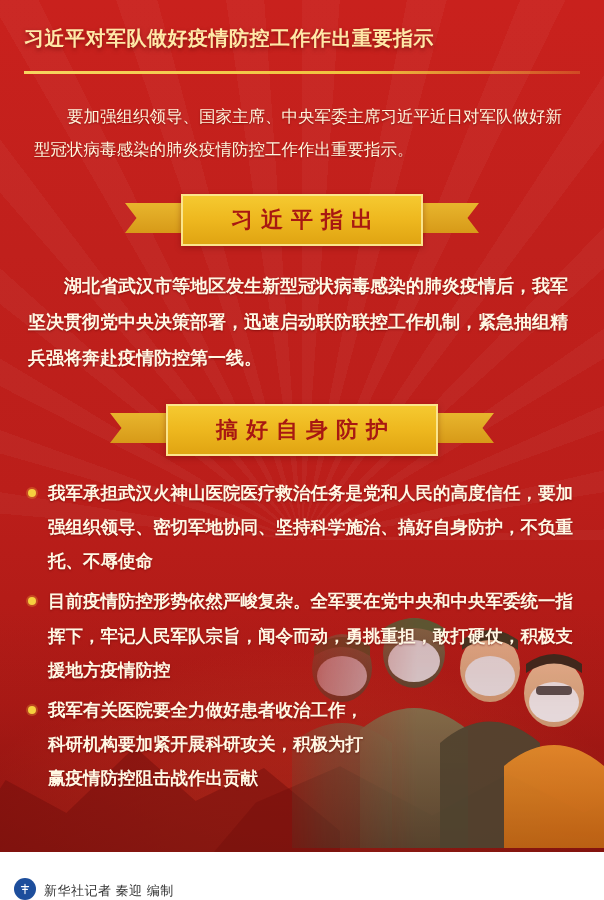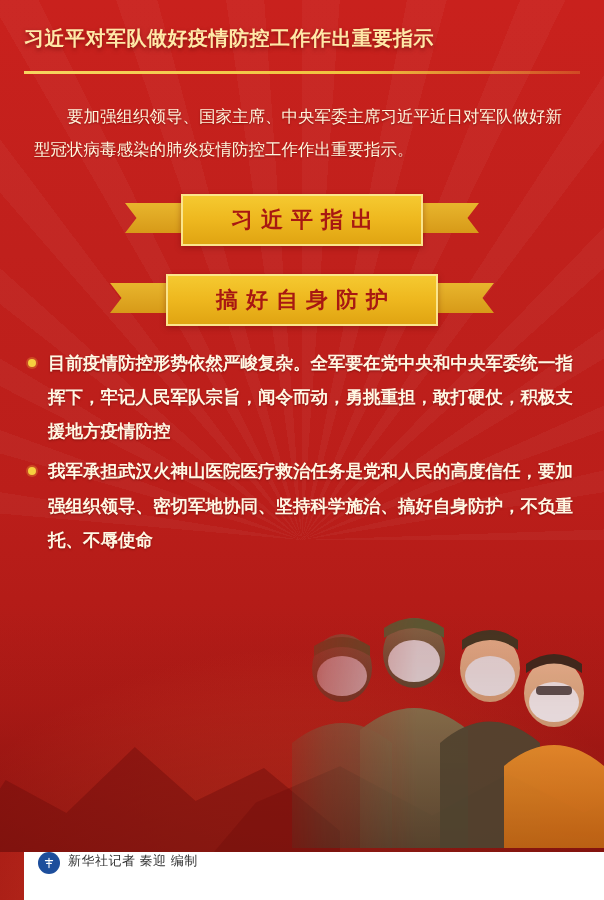--- a/index.html
+++ b/index.html
@@ -207,23 +207,22 @@
     max-width: 330px;
   }
   .footer {
     position: absolute;
     left: 0;
     right: 0;
     bottom: 0;
     height: 48px;
     background: #ffffff;
     display: flex;
-    align-items: flex-start;
+    align-items: flex-end;
     padding-left: 14px;
-    margin-left: 24px;
   }
   .logo {
     width: 22px;
     height: 22px;
     border-radius: 50%;
     background: #1d4e9c;
     display: flex;
     align-items: center;
     justify-content: center;
     margin-right: 8px;
@@ -300,39 +299,44 @@
   <div class="banner-wrap">
     <div class="banner">
       <div class="ribbon-left"></div>
       <div class="ribbon-right"></div>
       <div class="plate">
         <div class="plate-text">习近平指出</div>
       </div>
     </div>
   </div>
 
+  <div class="para">湖北省武汉市等地区发生新型冠状病毒感染的肺炎疫情后，我军坚决贯彻党中央决策部署，迅速启动联防联控工作机制，紧急抽组精兵强将奔赴疫情防控第一线。</div>
 
   <div class="banner-wrap">
     <div class="banner">
       <div class="ribbon-left"></div>
       <div class="ribbon-right"></div>
       <div class="plate">
         <div class="plate-text">搞好自身防护</div>
       </div>
     </div>
   </div>
 
   <ul class="bullets">
     <li>
       <span class="dot"></span>
-      <span>目前疫情防控形势依然严峻复杂。全军要在党中央和中央军委统一指挥下，牢记人民军队宗旨，闻令而动，勇挑重担，敢打硬仗，积极支援地方疫情防控</span>
+      <span>我军承担武汉火神山医院医疗救治任务是党和人民的高度信任，要加强组织领导、密切军地协同、坚持科学施治、搞好自身防护，不负重托、不辱使命</span>
     </li>
     <li>
       <span class="dot"></span>
-      <span>我军承担武汉火神山医院医疗救治任务是党和人民的高度信任，要加强组织领导、密切军地协同、坚持科学施治、搞好自身防护，不负重托、不辱使命</span>
+      <span>目前疫情防控形势依然严峻复杂。全军要在党中央和中央军委统一指挥下，牢记人民军队宗旨，闻令而动，勇挑重担，敢打硬仗，积极支援地方疫情防控</span>
+    </li>
+    <li class="narrow">
+      <span class="dot"></span>
+      <span>我军有关医院要全力做好患者收治工作，科研机构要加紧开展科研攻关，积极为打赢疫情防控阻击战作出贡献</span>
     </li>
   </ul>
 
   <div class="footer">
     <div class="logo">
       <svg width="14" height="14" viewBox="0 0 14 14">
         <circle cx="7" cy="7" r="6.5" fill="#1d4e9c"></circle>
         <path d="M7 2.2 L7 11.6 M3.4 4.6 L10.6 4.6 M4.6 7.4 L9.4 7.4" stroke="#ffffff" stroke-width="1.1" fill="none" stroke-linecap="round"></path>
       </svg>
     </div>

